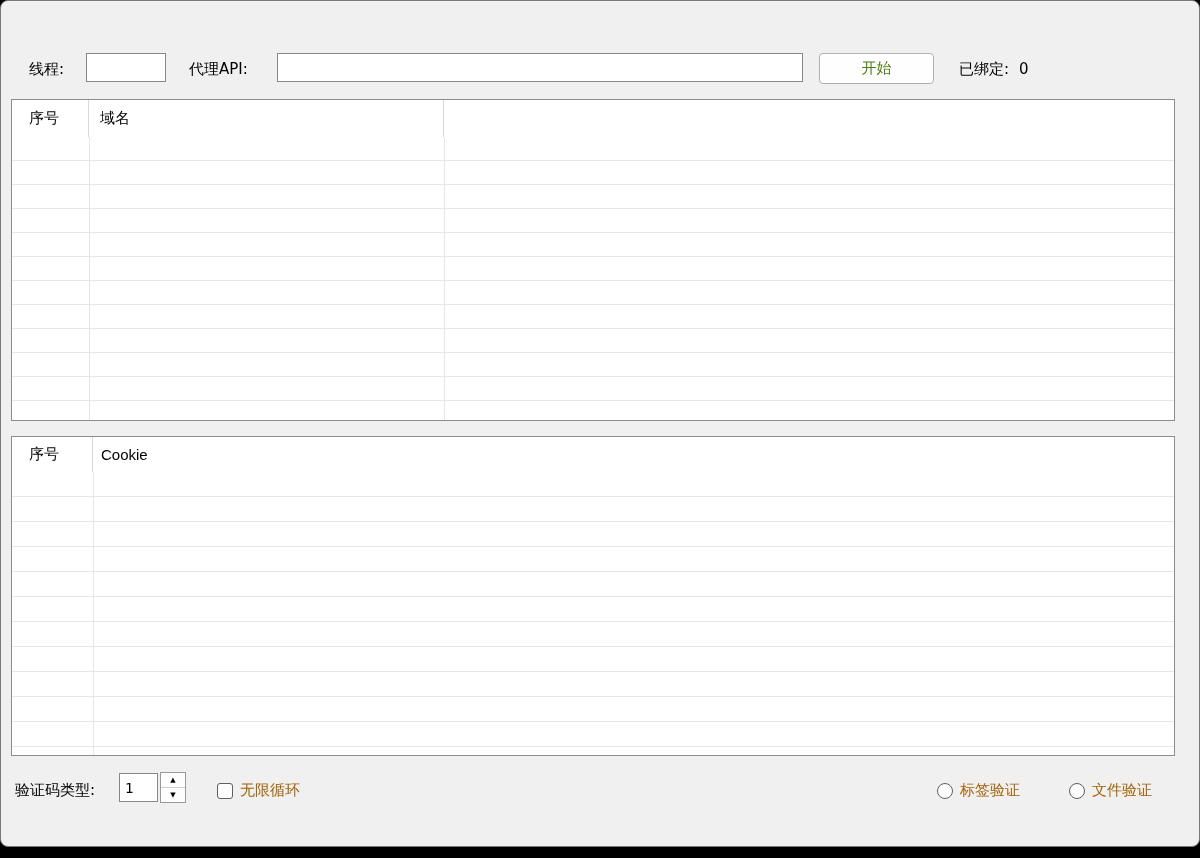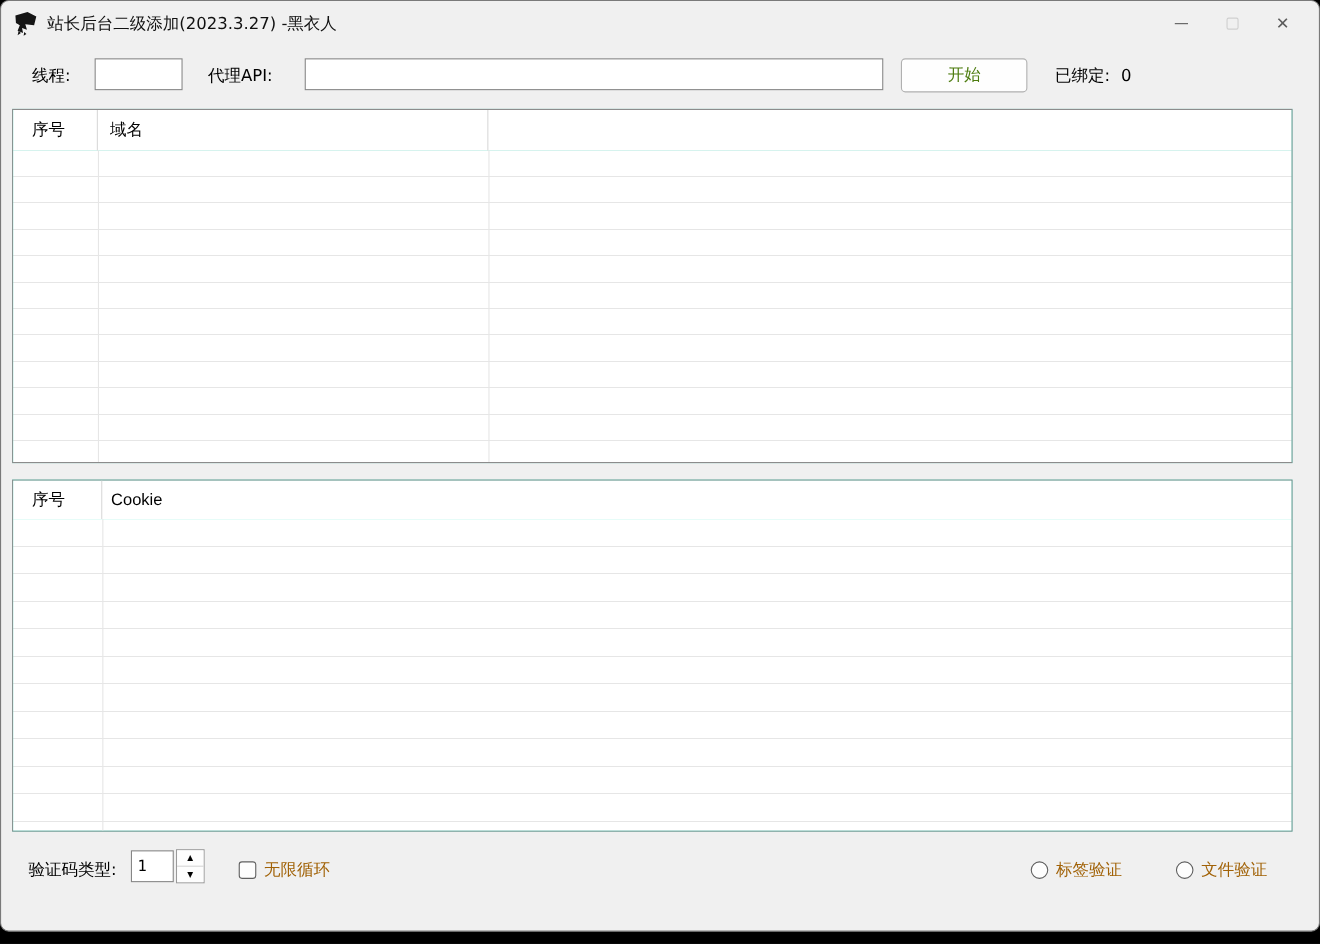--- a/index.html
+++ b/index.html
@@ -47,59 +47,41 @@
   .th.last { border-right:none; flex:1; }
   .rows { position:absolute; left:0; right:0; bottom:0; }
   #table1 .rows { top:37px;
     background:repeating-linear-gradient(to bottom,#ffffff 0 23px,#e6e6e6 23px 24px); }
   #table2 .rows { top:35px;
     background:repeating-linear-gradient(to bottom,#ffffff 0 24px,#e6e6e6 24px 25px); }
   .vline { position:absolute; top:0; bottom:0; width:1px; background:#e6e6e6; }
   .mono { font-family:Liberation Sans, sans-serif; }
 
   
-  #lbl-captcha { left:14px; top:781px;margin-left:11px; }
+  #lbl-captcha { left:14px; top:781px; }
   #inp-captcha { left:118px; top:772px; width:39px; height:29px; }
   .spinner { position:absolute; left:159px; top:771px; width:26px; height:31px;
              border:1px solid #9a9a9a; background:#f2f2f2; display:flex; flex-direction:column; }
   .spin-btn { flex:1; display:flex; align-items:center; justify-content:center;
               font-size:7px; color:#000; background:#fdfdfd; line-height:1; }
   .spin-btn.up { border-bottom:1px solid #cfcfcf; }
 
   .opt { position:absolute; display:flex; align-items:center; }
   .opt .opt-label { font-size:15px; color:#a16207; margin-left:7px; white-space:nowrap; }
   .checkbox { width:16px; height:16px; border:1px solid #5f5f5f; border-radius:3px; background:#fdfdfd; }
   .radio    { width:16px; height:16px; border:1px solid #5f5f5f; border-radius:50%; background:#fdfdfd; }
   #opt-loop   { left:216px;  top:780px; }
   #opt-tag    { left:936px;  top:780px; }
   #opt-file   { left:1068px; top:780px; }
 </style>
 </head>
 <body>
 
 <div class="window">
 
-  <div class="titlebar">
-    <svg class="app-icon" viewBox="0 0 24 24">
-      <path d="M3 5 L14 2 L22 6 L20 14 L12 13 L13.5 18 L9 16.5 L10 21 L5 19 L7 14 L3.5 12 Z" fill="#151515"></path>
-      <path d="M6 19 L5 23 L8 21 Z M11 20 L10.5 23.5 L13 22 Z" fill="#151515"></path>
-    </svg>
-    <span class="title">站长后台二级添加(2023.3.27) -黑衣人</span>
-    <div class="win-controls">
-      <div class="win-btn">
-        <span class="min-bar"></span>
-      </div>
-      <div class="win-btn">
-        <span class="max-box"></span>
-      </div>
-      <div class="win-btn">
-        <span class="close-glyph">✕</span>
-      </div>
-    </div>
-  </div>
 
   <span class="lbl" id="lbl-thread">线程:</span>
   <input class="txt" id="inp-thread" type="text" value="" style="">
   <span class="lbl" id="lbl-proxy">代理API:</span>
   <input class="txt" id="inp-proxy" type="text" value="" style="">
   <button id="btn-start">开始</button>
   <span class="lbl" id="lbl-bound"><span>已绑定:</span><span id="bound-count">0</span></span>
 
   <div class="lv" id="table1">
     <div class="lv-header">

